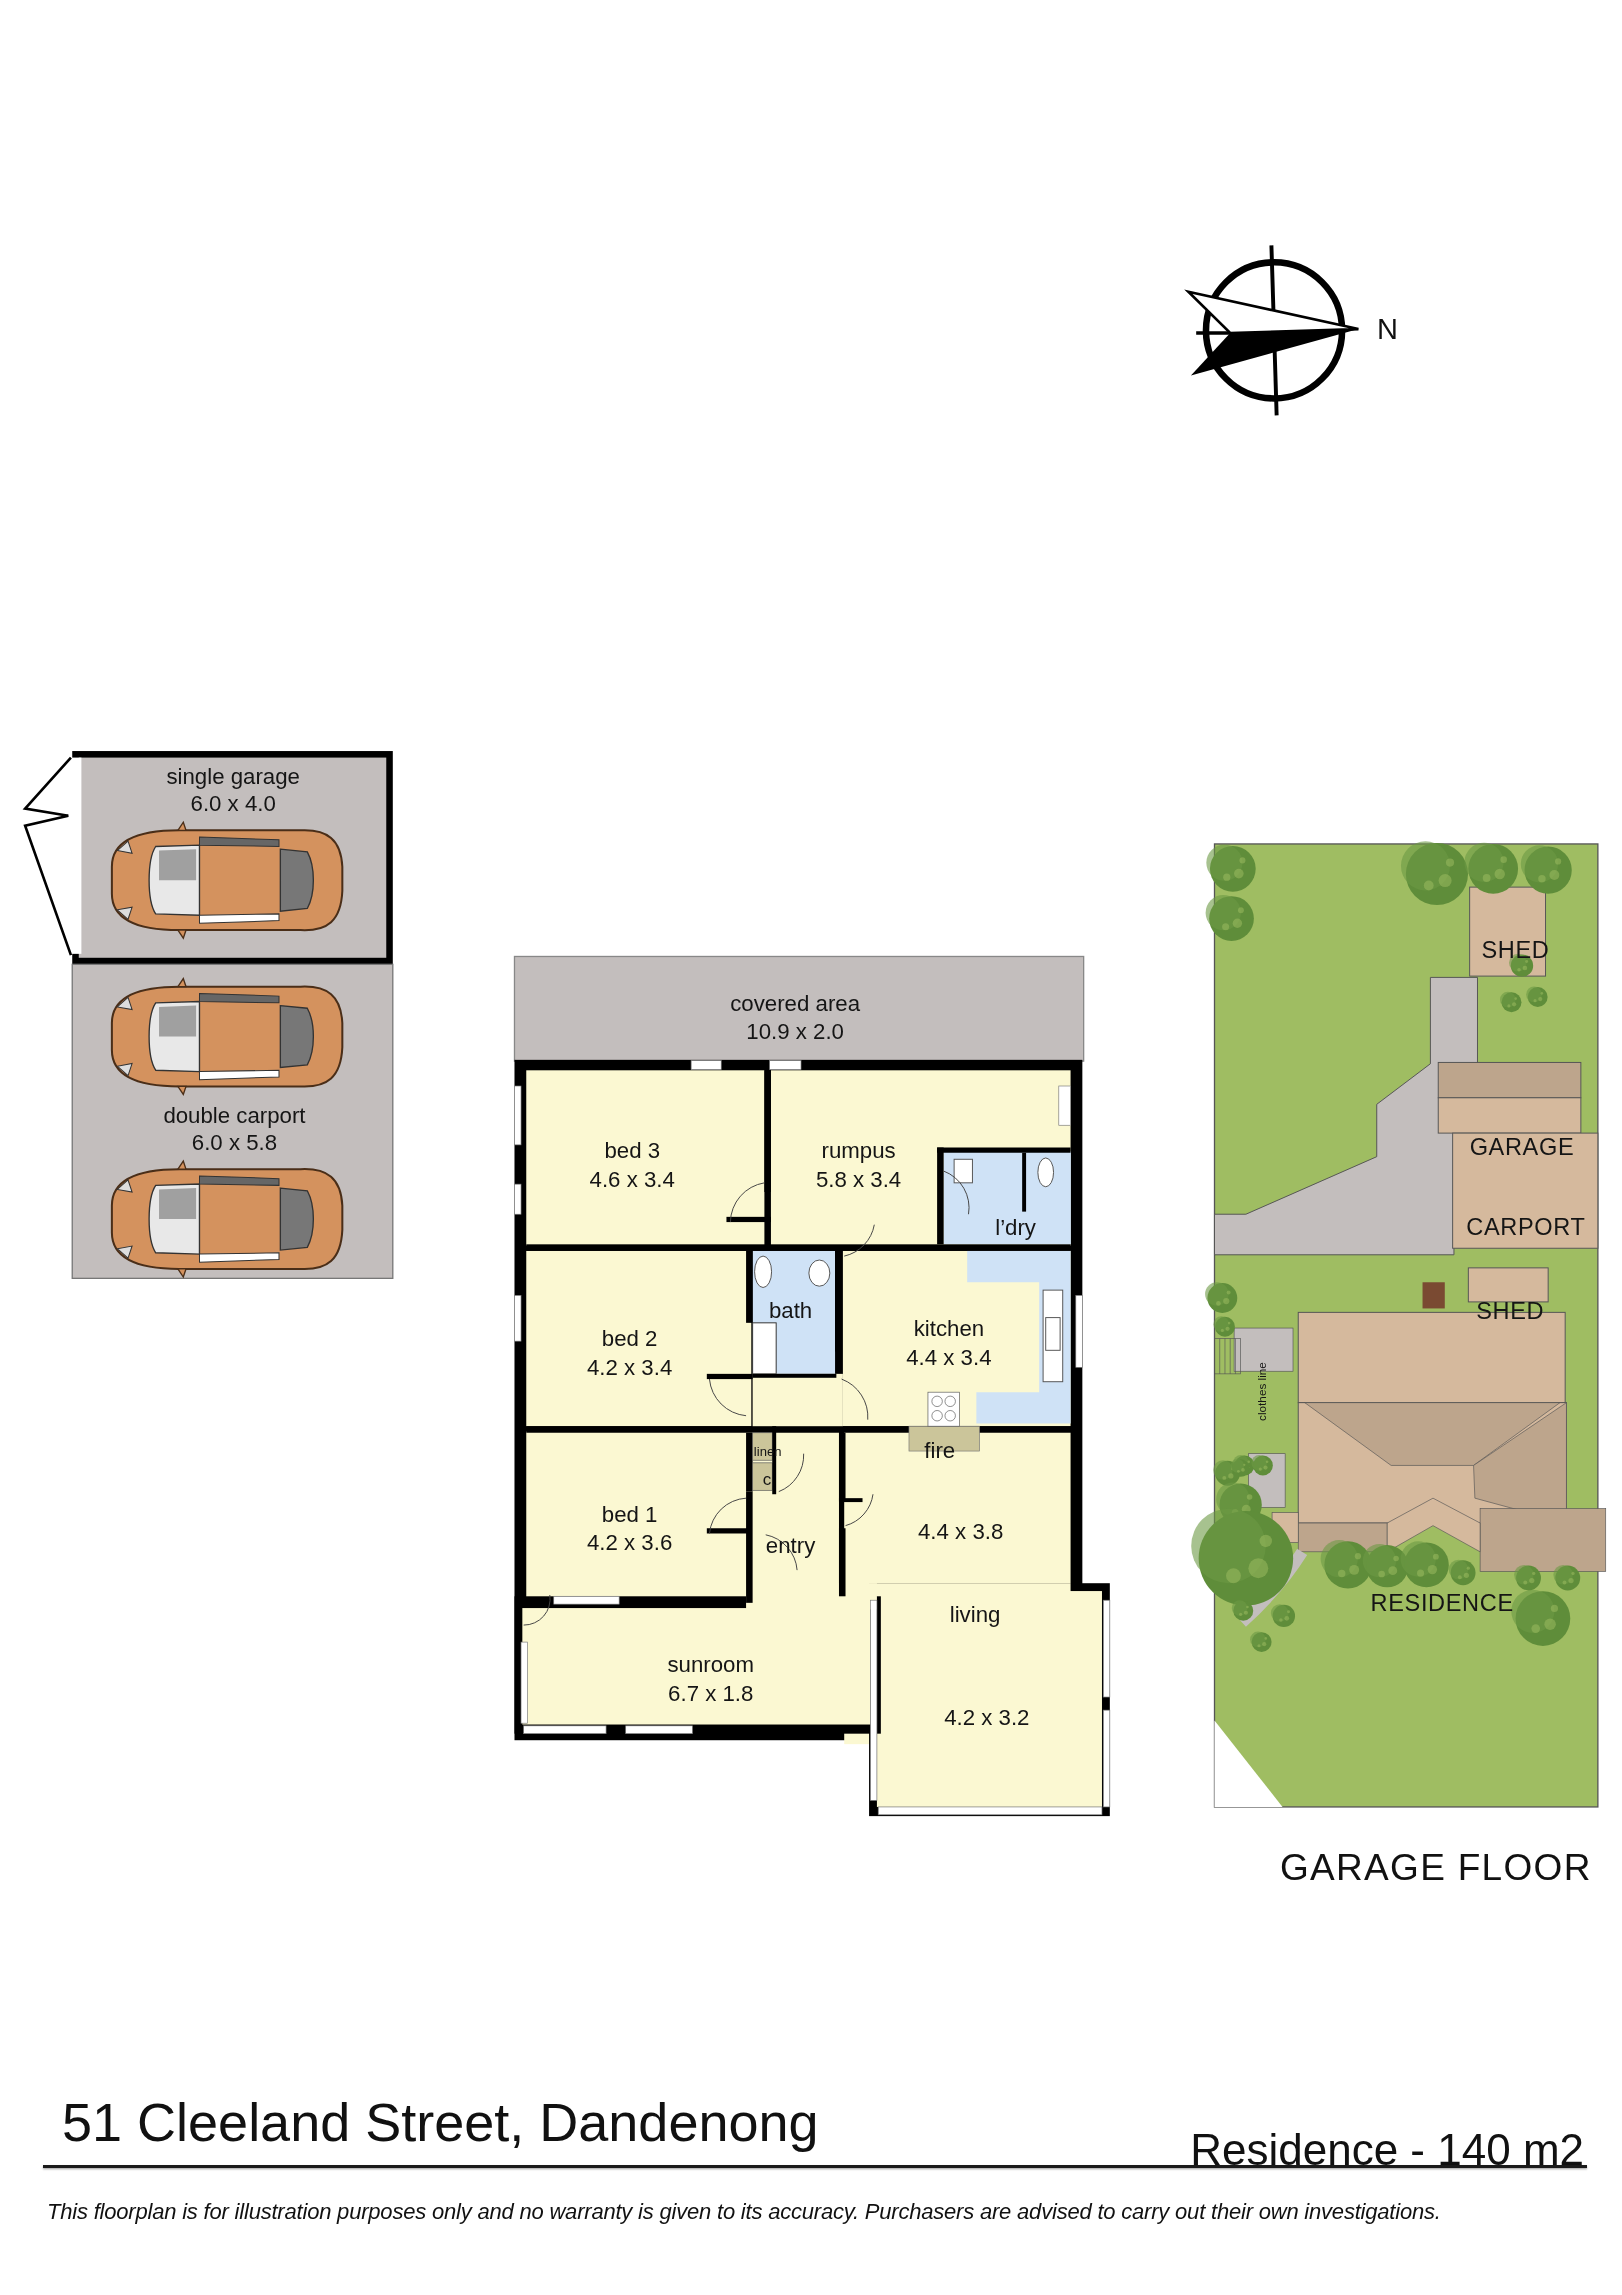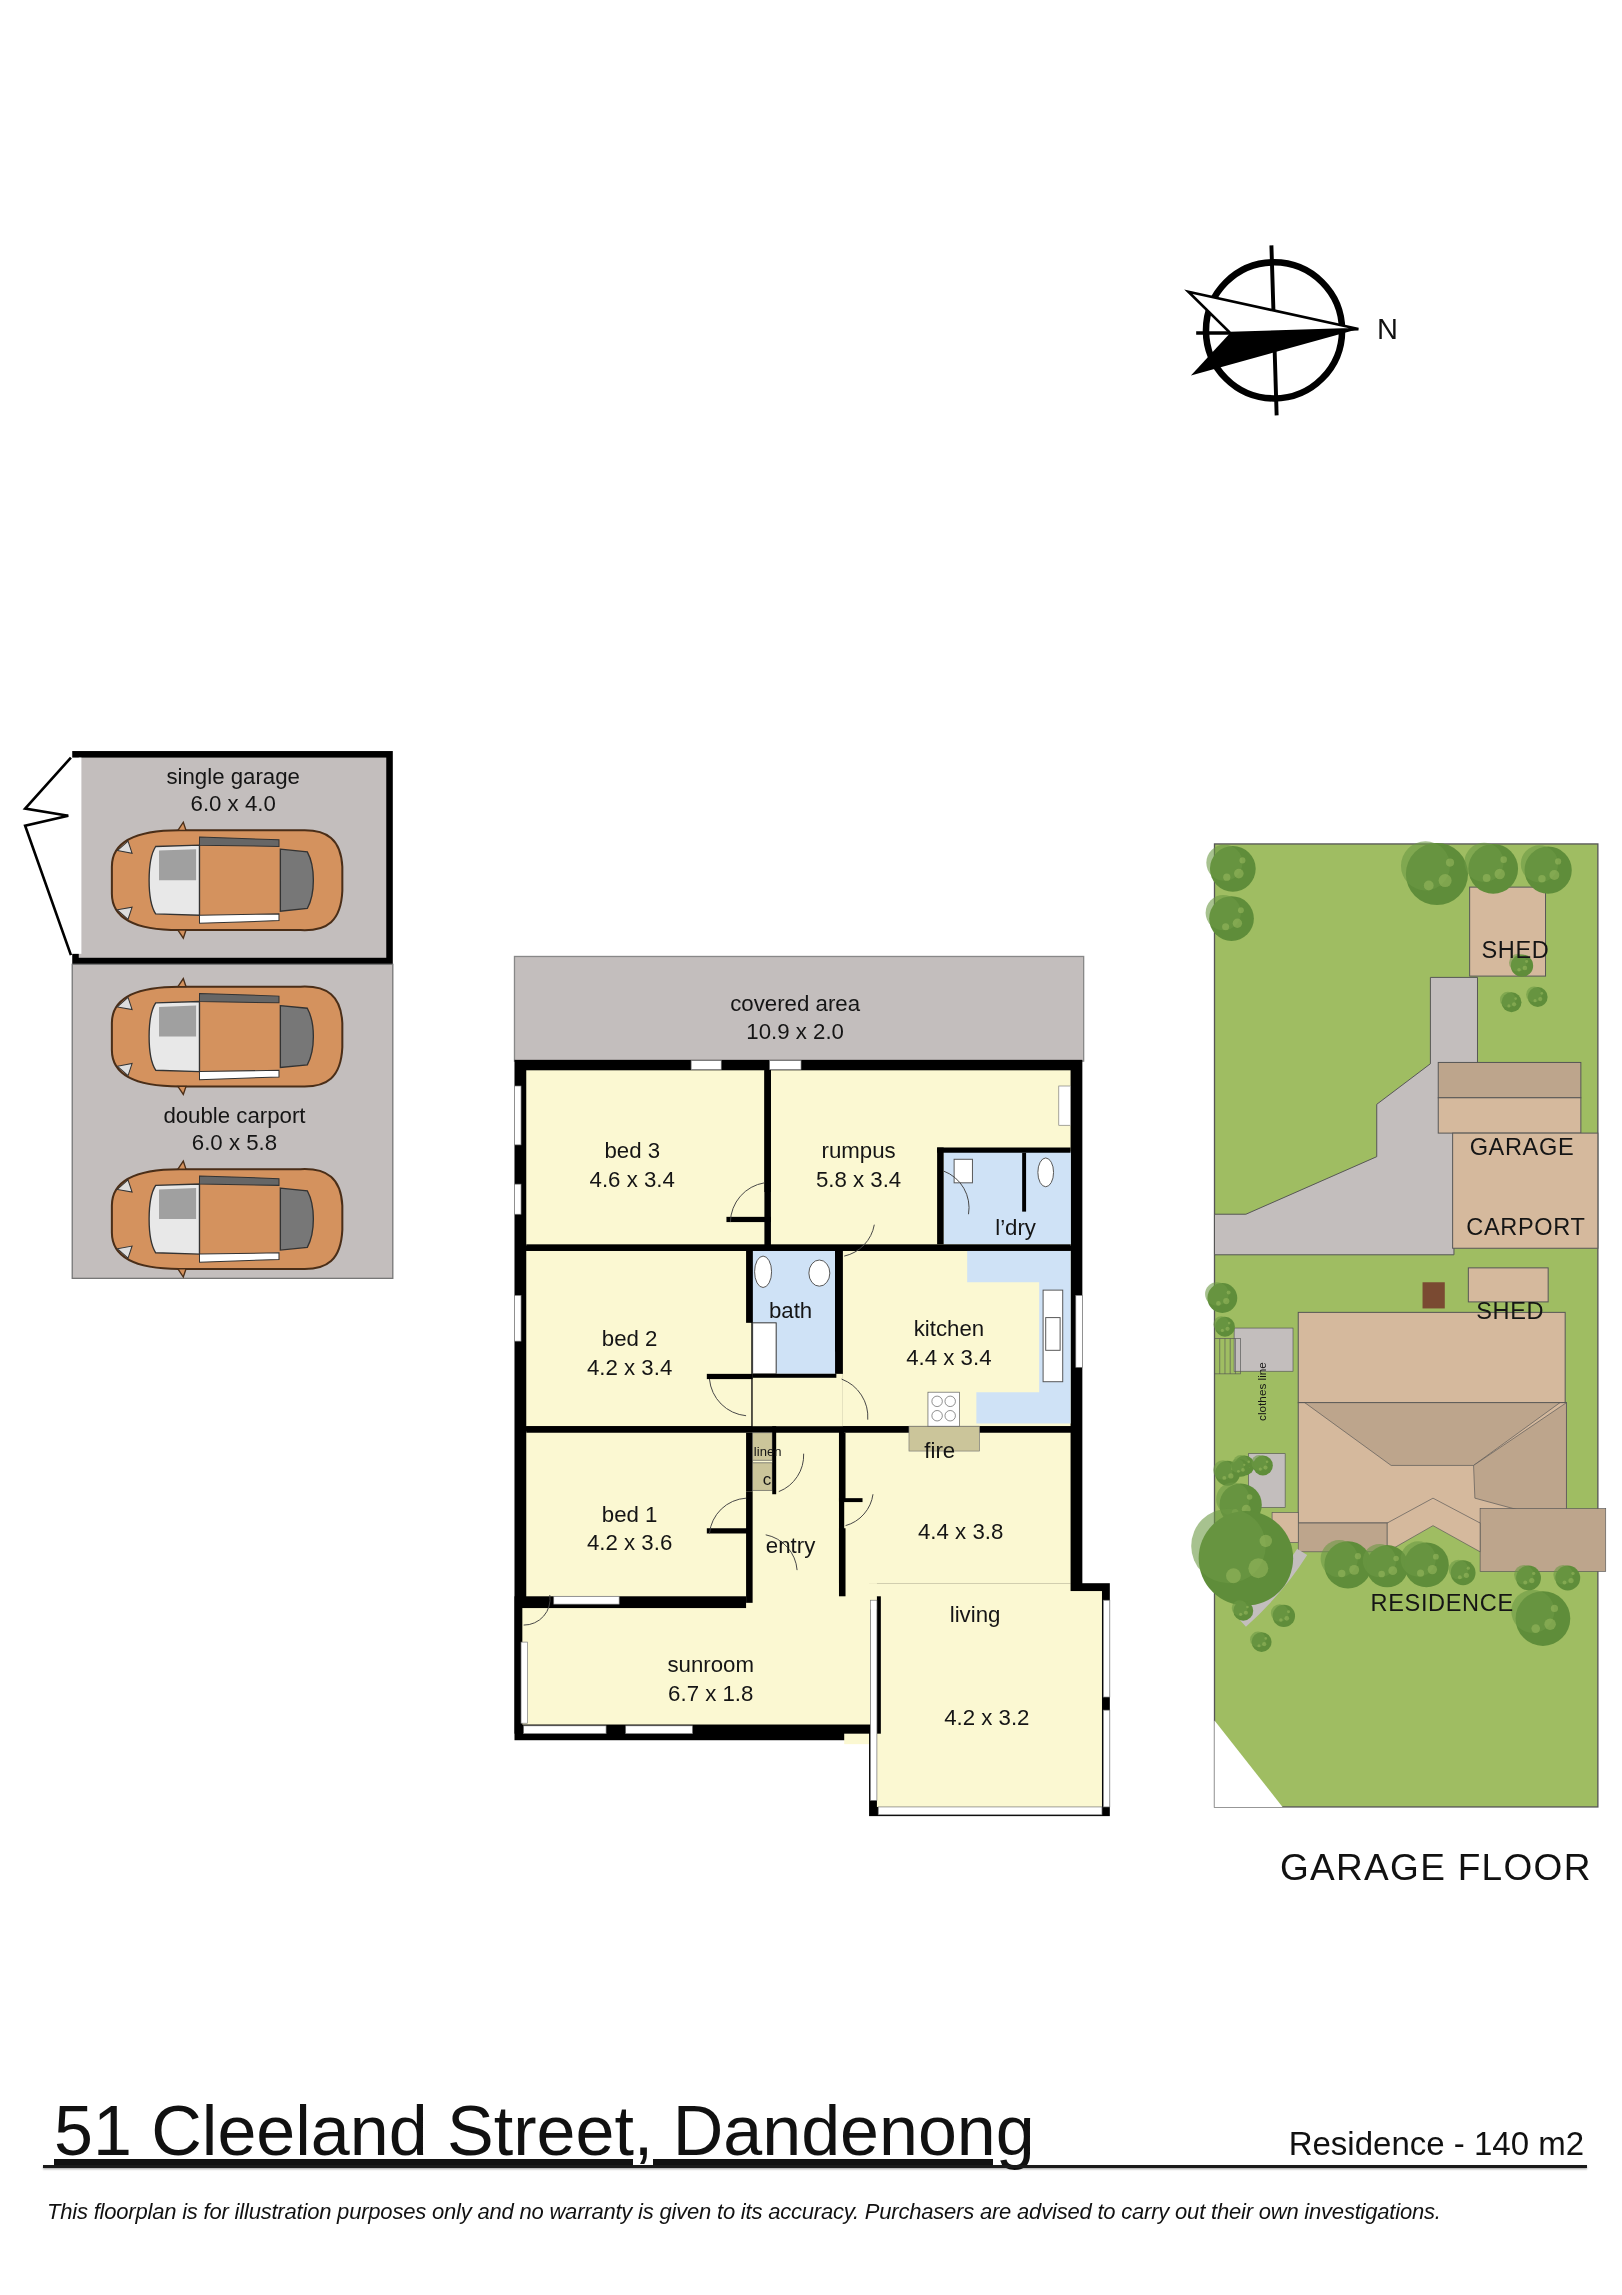--- a/index.html
+++ b/index.html
@@ -1,22 +1,22 @@
 <!DOCTYPE html>
 <html style="font-size:10.5px"><head>
 <meta charset="utf-8">
 <style>
   html, body { margin: 0; padding: 0; background: #ffffff; }
   body { width: 1623px; height: 2295px; position: relative; overflow: hidden; font-family: "Liberation Sans", "DejaVu Sans", sans-serif; color: #111; }
   .layer { position: absolute; left: 0; top: 0; width: 1623px; height: 2295px; }
   svg text { font-family: "Liberation Sans", "DejaVu Sans", sans-serif; fill: #151515; }
   .room-label { font-size: 34px; text-anchor: middle; }
   .site-label { font-size: 36px; text-anchor: middle; letter-spacing: 1px; }
-  .title { position: absolute; left: 54px; top: 2091px; font-size: 70px; font-weight: 300; letter-spacing: 0px; white-space: nowrap; text-decoration: underline; }
-  .area { position: absolute; right: 39px; top: 2125px; font-size: 33px; white-space: nowrap; }
+  .title { position: absolute; left: 62px; top: 2091px; font-size: 54px; font-weight: 300; letter-spacing: 0px; white-space: nowrap; }
+  .area { position: absolute; right: 39px; top: 2125px; font-size: 44px; white-space: nowrap; }
   .rule { position: absolute; left: 43px; top: 2165px; width: 1544px; height: 3.3px; background: #1a1a1a; box-shadow: 0 1.3px 2px rgba(0,0,0,0.35); }
   .disclaimer { position: absolute; left: 47px; top: 2199px; font-size: 22px; white-space: nowrap; letter-spacing: -0.2px; font-style: italic; }
   .floor-label { position: absolute; left: 1280px; top: 1847px; font-size: 37px; letter-spacing: 1.3px; white-space: nowrap; }
   .north { position: absolute; left: 1377px; top: 313px; font-size: 29px; }
 </style>
 </head>
 <body>
 
 <svg class="layer" viewBox="0 0 2480 3508" width="1623" height="2295" xmlns="http://www.w3.org/2000/svg">
   <defs>

